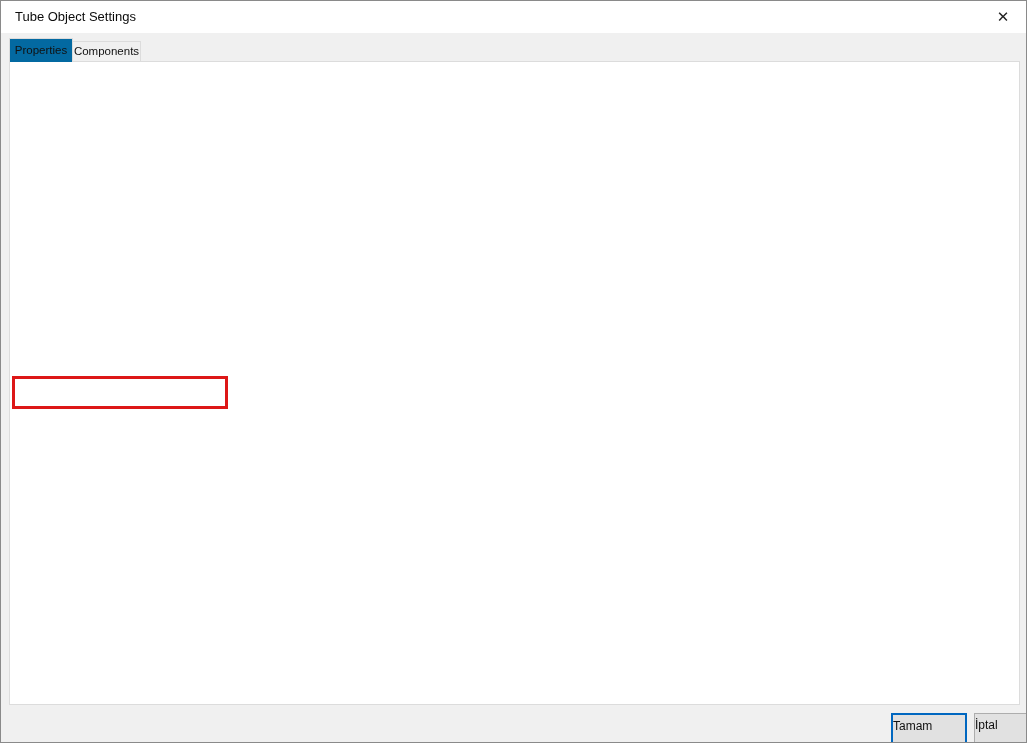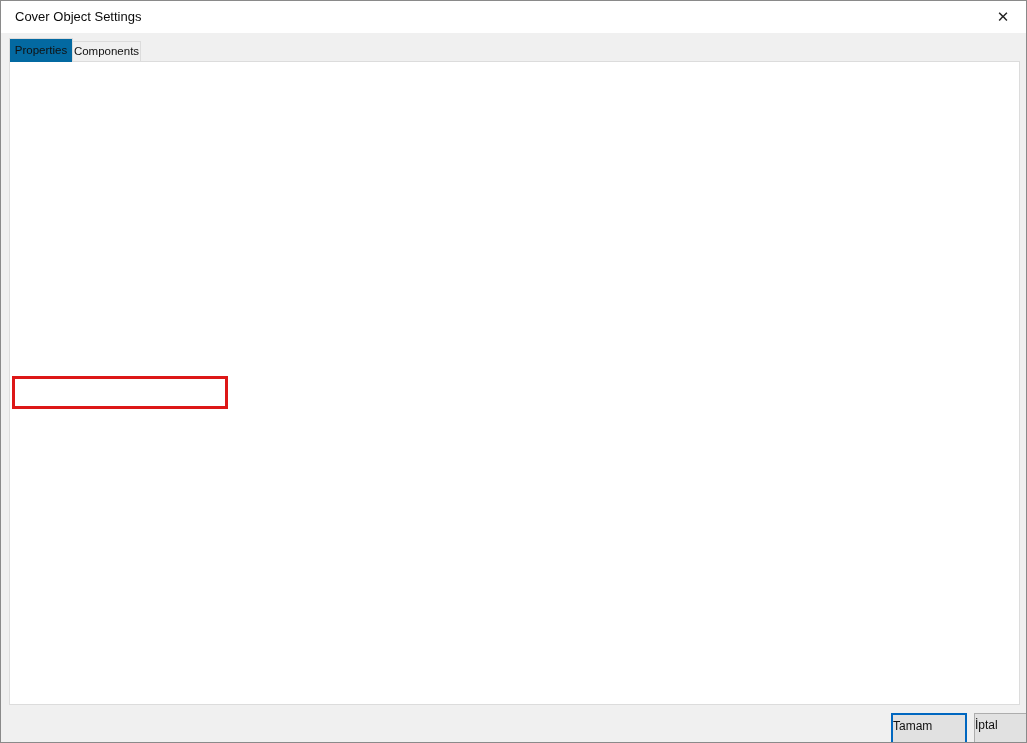--- a/index.html
+++ b/index.html
@@ -50,21 +50,21 @@
   #btn-ok{left:862px;top:712px;width:76px;border:2px solid #0067c0;}
   #btn-cancel{left:945px;top:712px;width:69px;border:1px solid #adadad;}
   .deg{position:absolute;font-size:10px;color:#333;}
 </style>
 </head>
 <body>
 
 <div id="win">
 
   <div id="titlebar">
-    <div id="title">Cover Object Settings</div>
+    <div id="title">Tube Object Settings</div>
     <div id="closebtn">✕</div>
   </div>
 
   <div id="tab-props" class="tab">Properties</div>
   <div id="tab-comp" class="tab">Components</div>
 
   <div id="panel"></div>
 
   <div class="lbl" style="left:34px;top:77px;">Color :</div>
   <div id="color-combo" class="combo" style="left:238px;top:71px;width:118px;height:23px;">

